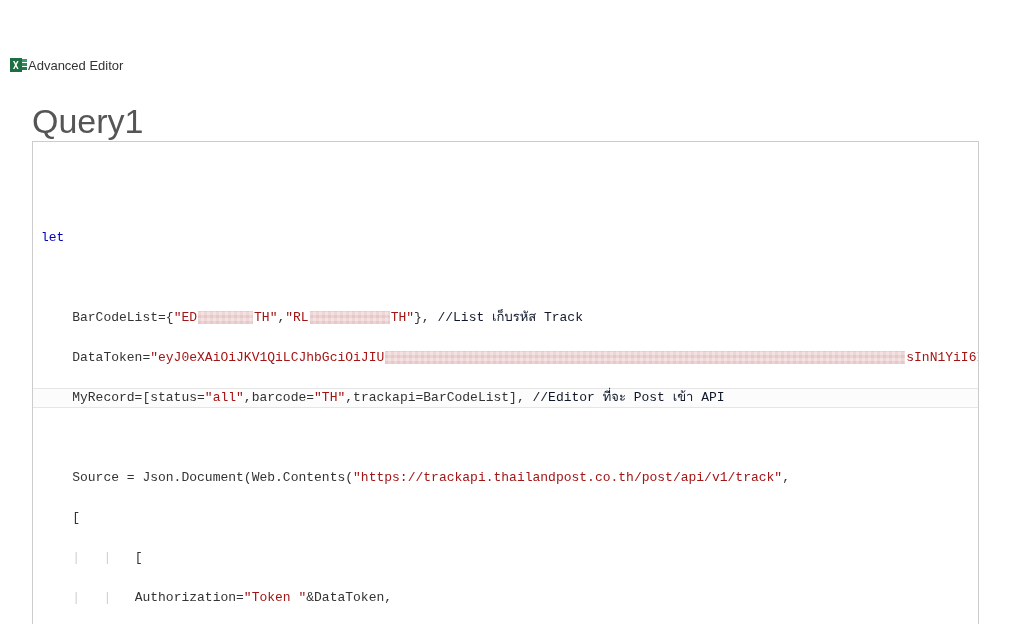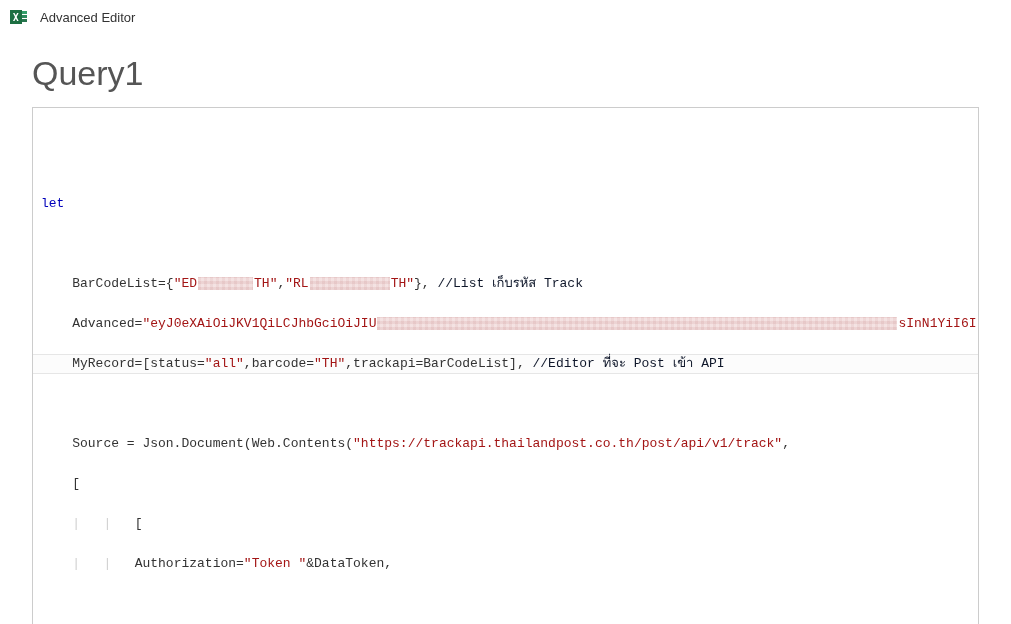--- a/index.html
+++ b/index.html
@@ -11,39 +11,39 @@
       font-family: "Segoe UI", Tahoma, Geneva, Verdana, sans-serif;
       background: #ffffff;
       width: 1011px;
       height: 624px;
       overflow: hidden;
     }
     .titlebar {
       display: flex;
       align-items: center;
       padding: 8px 10px;
-      gap: 12px;
+      gap: 0;
+      margin-top: 48px;
     }
     .app-icon {
       width: 18px;
       height: 18px;
       flex-shrink: 0;
     }
     .titlebar-text {
       font-size: 13px;
       color: #333;
     }
     .main {
       padding: 20px 32px 0 32px;
     }
     .query-name {
       font-size: 34px;
       font-weight: 300;
       color: #555;
-      margin-bottom: 14px;
     }
     .code-box {
       border: 1px solid #ccc;
       background: #ffffff;
       padding: 6px 8px;
       font-family: Consolas, "Courier New", monospace;
       font-size: 13px;
       line-height: 20px;
       color: #333;
       overflow-x: hidden;
@@ -114,21 +114,21 @@
 
 <div class="main">
   <div class="query-name">Query1</div>
 
   <div class="code-box">
     <div class="highlight-line" style="top:246px;"></div>
     <div class="code-content">
 <span class="line"><span class="kw">let</span></span>
 <span class="line"><span class="guide">    </span></span>
 <span class="line"><span class="ident">    BarCodeList={</span><span class="str">"ED</span><span class="redacted small"></span><span class="str">TH"</span><span class="punc">,</span><span class="str">"RL</span><span class="redacted mid"></span><span class="str">TH"</span><span class="punc">}, </span><span class="comment">//List เก็บรหัส Track</span></span>
-<span class="line"><span class="ident">    Advanced=</span><span class="str">"eyJ0eXAiOiJKV1QiLCJhbGciOiJIU</span><span class="redacted wide"></span><span class="str">sInN1YiI6IkF1</span></span>
+<span class="line"><span class="ident">    DataToken=</span><span class="str">"eyJ0eXAiOiJKV1QiLCJhbGciOiJIU</span><span class="redacted wide"></span><span class="str">sInN1YiI6IkF1</span></span>
 <span class="line"><span class="ident">    MyRecord=[status=</span><span class="str">"all"</span><span class="ident">,barcode=</span><span class="str">"TH"</span><span class="ident">,trackapi=BarCodeList], </span><span class="comment">//Editor ที่จะ Post เข้า API</span></span>
 <span class="line"><span class="guide">    </span></span>
 <span class="line"><span class="ident">    Source = Json.Document(Web.Contents(</span><span class="str">"https://trackapi.thailandpost.co.th/post/api/v1/track"</span><span class="punc">,</span></span>
 <span class="line"><span class="punc">    [</span></span>
 <span class="line"><span class="guide">    |   |   </span><span class="punc">[</span></span>
 <span class="line"><span class="guide">    |   |   </span><span class="ident">Authorization=</span><span class="str">"Token "</span><span class="ident">&amp;DataToken,</span></span>
 
 
 
 

